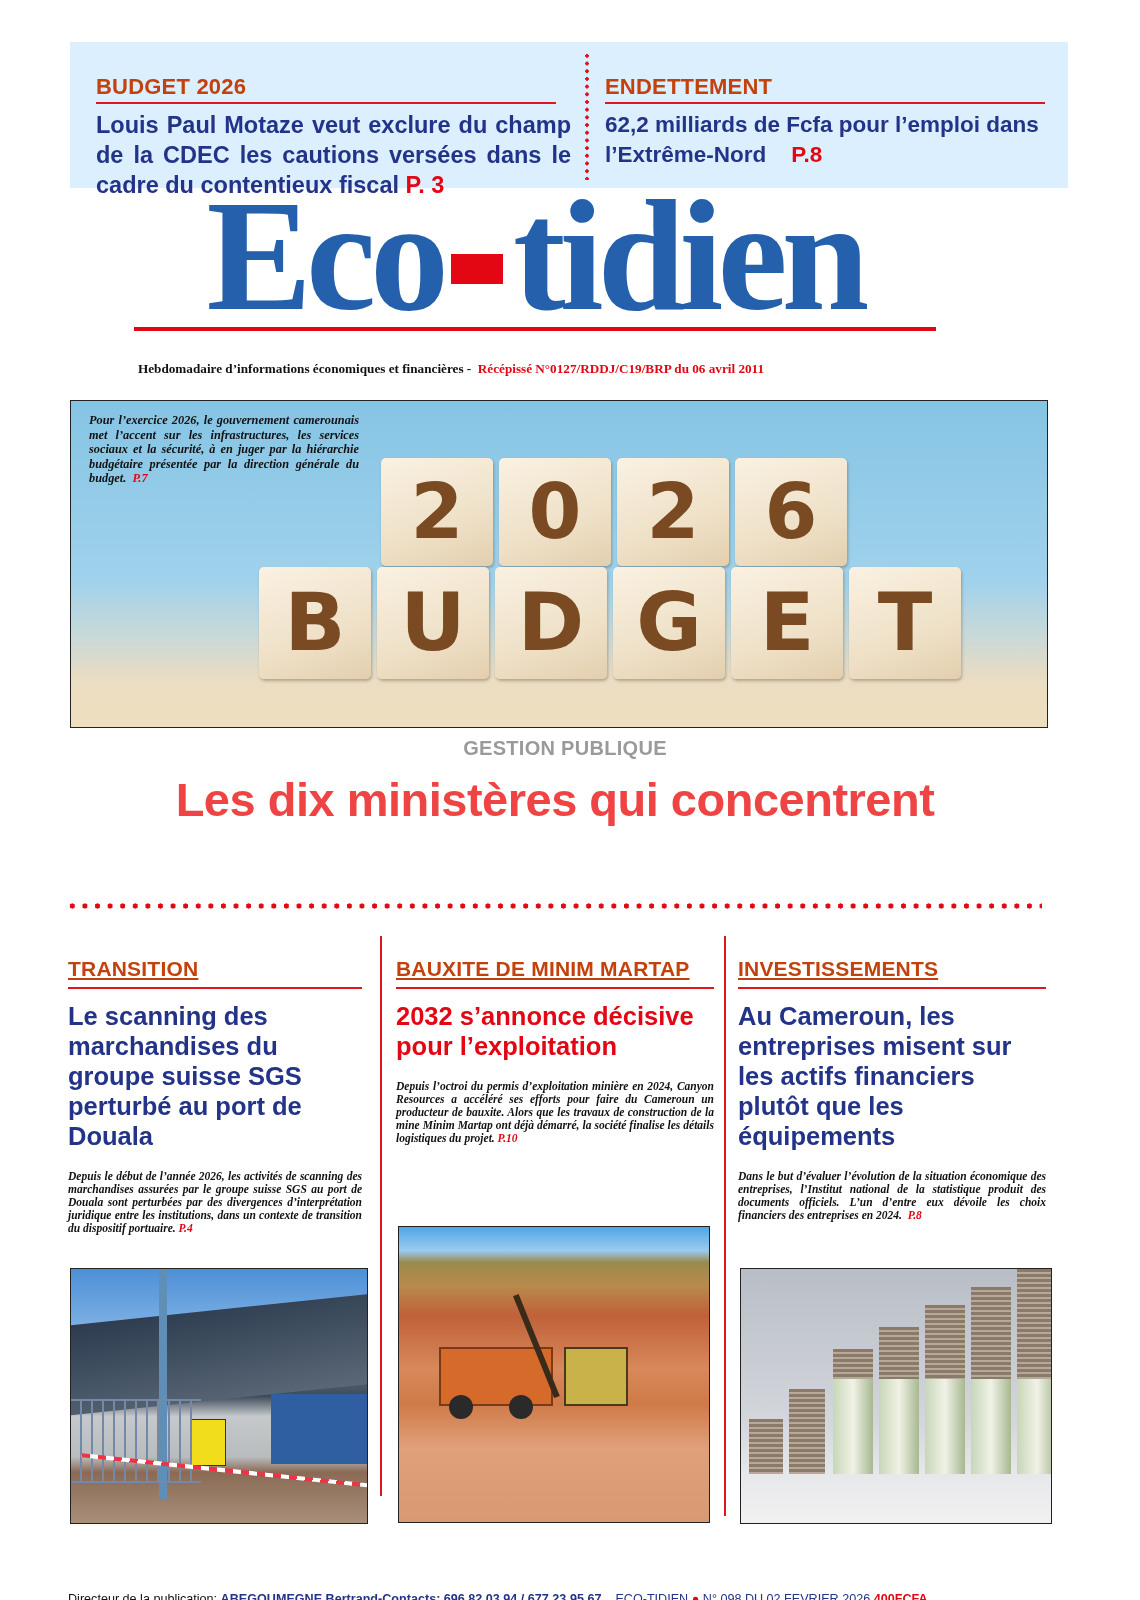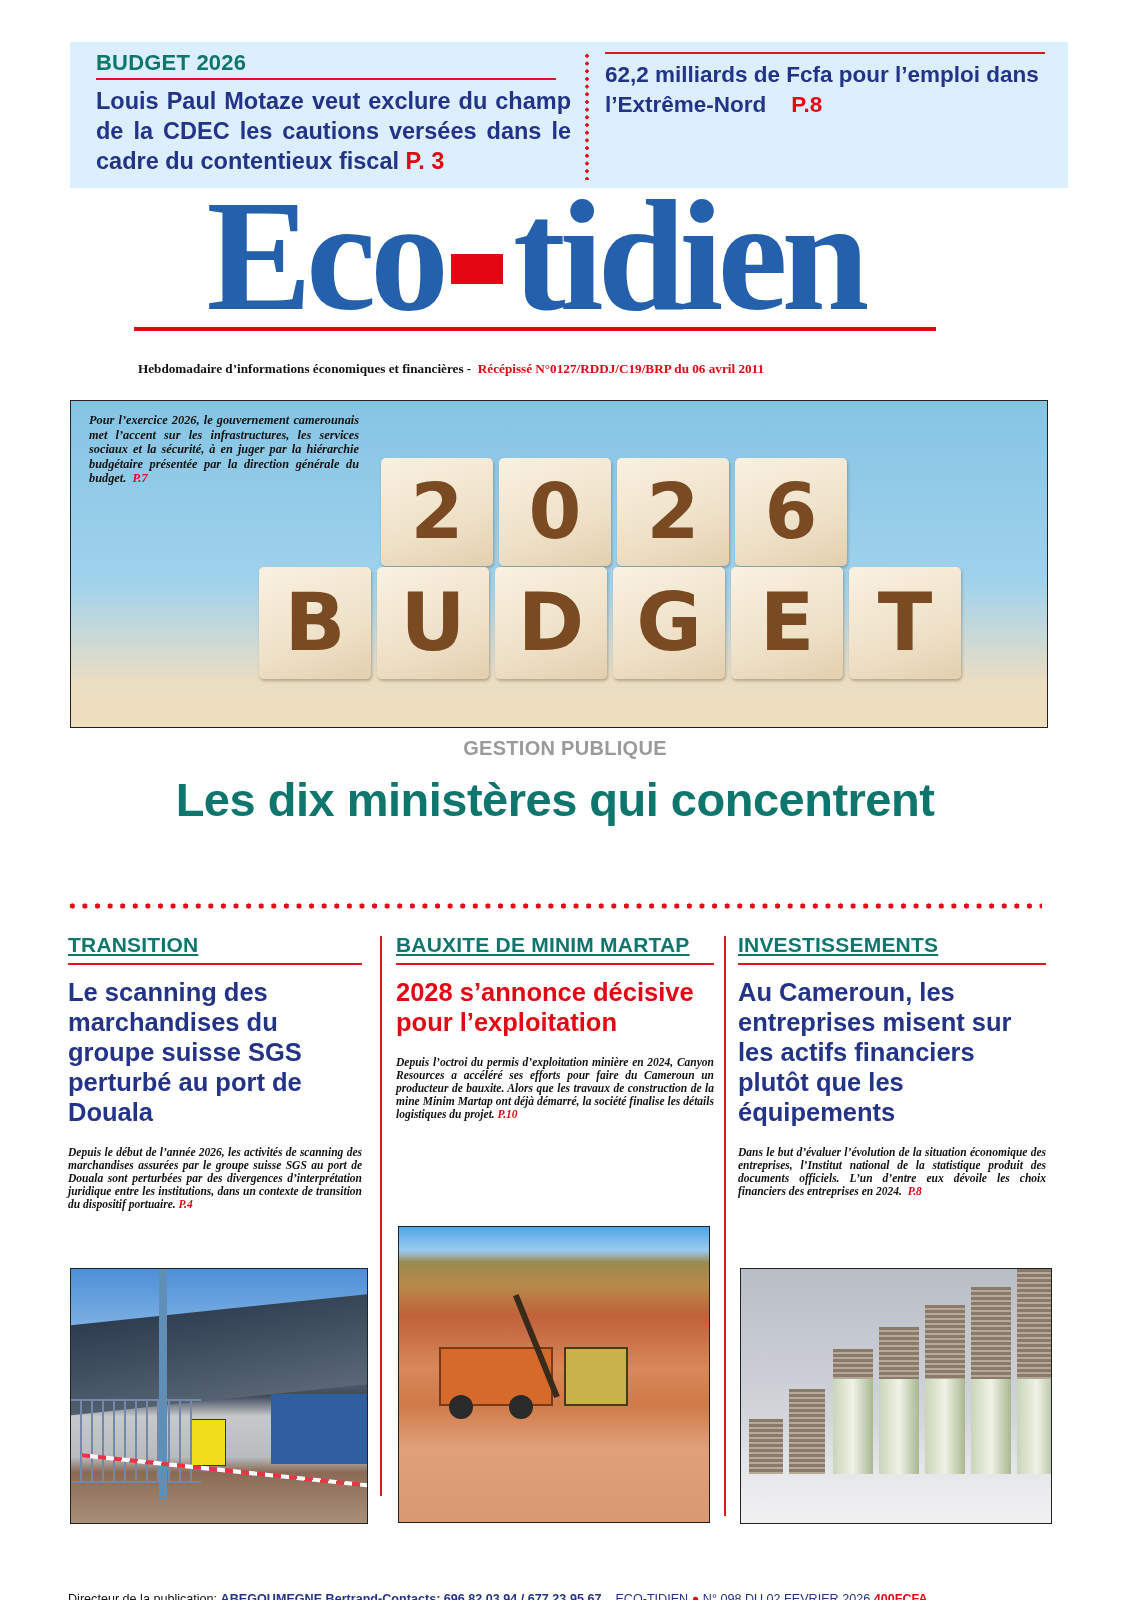--- a/index.html
+++ b/index.html
@@ -1,20 +1,20 @@
 <!DOCTYPE html>
 <html><head>
 <meta charset="utf-8">
 <style>
   html,body{margin:0;padding:0;}
   body{width:1140px;height:1600px;background:#ffffff;position:relative;overflow:hidden;font-family:"Liberation Sans",sans-serif;}
   .abs{position:absolute;}
   
   .banner{left:70px;top:42px;width:998px;height:146px;background:#dcefff;}
-  .kicker{color:#0f766e;font-weight:bold;font-family:"Liberation Sans",sans-serif;letter-spacing:0.2px;}
+  .kicker{color:#c2410c;font-weight:bold;font-family:"Liberation Sans",sans-serif;letter-spacing:0.2px;margin-top:24px;}
   .redrule{height:1.5px;background:#e0161e;}
   .navy{color:#223388;}
   .red{color:#e30613;}
   .b-left{left:96px;top:50px;width:475px;}
   .b-left .kicker{font-size:22px;line-height:26px;}
   .b-left .redrule{margin-top:2px;width:460px;}
   .b-left .hl{font-size:23.5px;line-height:30px;font-weight:bold;text-align:justify;margin-top:6px;text-align-last:left;}
   .vdots{left:585px;top:52px;width:4px;height:128px;background-image:radial-gradient(circle,#e0161e 1.6px,transparent 1.8px);background-size:4px 7.7px;}
   .b-right{left:605px;top:50px;width:445px;}
   .b-right .kicker{font-size:22px;line-height:26px;}
@@ -29,21 +29,21 @@
   
   .hero{left:70px;top:400px;width:976px;height:326px;border:1.5px solid #222;overflow:hidden;background:linear-gradient(180deg,#86c4e4 0%,#9fd2ec 55%,#c9d9d8 72%,#e9dcc3 85%,#efdfc0 100%);}
   .hero-text{left:18px;top:12px;width:270px;font-family:"Liberation Serif",serif;font-style:italic;font-weight:bold;font-size:12.3px;line-height:14.6px;text-align:justify;color:#111;}
   .hero-text .pg{color:#e30613;}
   .cube{position:absolute;background:linear-gradient(160deg,#faf1e2 0%,#efe1c8 60%,#e3cfae 100%);border-radius:5px;box-shadow:1px 2px 3px rgba(80,60,30,0.35);color:#7a4a22;font-family:"DejaVu Sans",sans-serif;font-weight:bold;text-align:center;}
   .row1 .cube{width:112px;height:108px;top:57px;font-size:76px;line-height:108px;}
   .row2 .cube{width:112px;height:112px;top:166px;font-size:80px;line-height:112px;}
   .hero-floor{position:absolute;left:0;bottom:0;width:100%;height:48px;background:linear-gradient(180deg,rgba(240,225,195,0.2),rgba(238,222,190,0.9));}
   
   .gp{left:0;top:737px;width:1130px;text-align:center;font-size:20px;font-weight:bold;color:#9a9a9a;letter-spacing:0.3px;}
-  .main-hl{left:0;top:774px;width:1110px;text-align:center;font-size:47px;line-height:52px;font-weight:bold;color:#0f766e;letter-spacing:-0.5px;}
+  .main-hl{left:0;top:774px;width:1110px;text-align:center;font-size:47px;line-height:52px;font-weight:bold;color:#ef4444;letter-spacing:-0.5px;}
   .hdots{left:66px;top:902px;width:976px;height:8px;background-image:radial-gradient(circle,#e30613 2.4px,transparent 2.8px);background-size:12.6px 8px;}
   
   .col{top:928px;}
   .col .kicker{font-size:21px;line-height:33px;text-decoration:underline;}
   .col .redrule{width:100%;margin-top:2px;}
   .col .hl{font-size:25.5px;line-height:30px;font-weight:bold;margin-top:12px;}
   .col .dek{font-family:"Liberation Serif",serif;font-style:italic;font-weight:bold;font-size:11.5px;line-height:13px;text-align:justify;color:#111;margin-top:19px;}
   .col .dek .pg{color:#e30613;}
   .col1{left:68px;width:294px;}
   .col2{left:396px;width:318px;}
@@ -64,20 +64,21 @@
 
 <div class="abs b-left">
   <div class="kicker">BUDGET 2026</div>
   <div class="redrule"></div>
   <div class="hl navy"><span>Louis Paul Motaze veut exclure du champ de la CDEC les cautions versées dans le cadre du contentieux fiscal</span> <span class="red">P. 3</span></div>
 </div>
 
 <div class="abs vdots"></div>
 
 <div class="abs b-right">
+  <div class="kicker">ENDETTEMENT</div>
   <div class="redrule"></div>
   <div class="hl navy"><span>62,2 milliards de Fcfa pour l’emploi dans l’Extrême-Nord</span>&nbsp;&nbsp;&nbsp;&nbsp;<span class="red">P.8</span></div>
 </div>
 
 <div class="abs mast"><span>Eco</span><span class="dash"></span><span>tidien</span></div>
 <div class="abs mast-rule"></div>
 <div class="abs tagline"><span>Hebdomadaire d’informations économiques et financières -</span>&nbsp;&nbsp;<span class="rec">Récépissé N°0127/RDDJ/C19/BRP du 06 avril 2011</span></div>
 
 <div class="abs hero">
   <div class="hero-floor"></div>
@@ -117,21 +118,21 @@
   <div style="position:absolute;left:120px;top:150px;width:33px;height:45px;background:#f2dd1d;border:1px solid #333;"></div>
   <div style="position:absolute;left:0;top:130px;width:130px;height:80px;border:2px solid #7688a8;border-left:none;border-right:none;background:repeating-linear-gradient(90deg,transparent 0 9px,#7688a8 9px 11px);"></div>
   <div style="position:absolute;left:10px;top:200px;width:300px;height:4px;background:repeating-linear-gradient(90deg,#e34 0 8px,#fff 8px 16px);transform:rotate(6deg);"></div>
 </div>
 
 <div class="abs vrule" style="left:380px;top:936px;height:560px;"></div>
 
 <div class="abs col col2">
   <div class="kicker">BAUXITE DE MINIM MARTAP</div>
   <div class="redrule"></div>
-  <div class="hl red">2028 s’annonce décisive pour l’exploitation</div>
+  <div class="hl red">2032 s’annonce décisive pour l’exploitation</div>
   <div class="dek"><span>Depuis l’octroi du permis d’exploitation minière en 2024, Canyon Resources a accéléré ses efforts pour faire du Cameroun un producteur de bauxite. Alors que les travaux de construction de la mine Minim Martap ont déjà démarré, la société finalise les détails logistiques du projet.</span> <span class="pg">P.10</span></div>
 </div>
 <div class="photo" style="left:398px;top:1226px;width:310px;height:295px;background:linear-gradient(180deg,#4ea6e8 0%,#9bcbef 8%,#9a8a4e 12%,#b88a4a 20%,#c0613a 30%,#d8885a 48%,#cf7a48 60%,#e0a07a 75%,#d89a72 100%);">
   <div style="position:absolute;left:40px;top:120px;width:110px;height:55px;background:#d56a2a;border:2px solid #7a3a18;"></div>
   <div style="position:absolute;left:50px;top:168px;width:24px;height:24px;border-radius:50%;background:#2a2a2a;"></div>
   <div style="position:absolute;left:110px;top:168px;width:24px;height:24px;border-radius:50%;background:#2a2a2a;"></div>
   <div style="position:absolute;left:155px;top:60px;width:6px;height:110px;background:#3a2a1a;transform:rotate(-22deg);transform-origin:bottom;"></div>
   <div style="position:absolute;left:165px;top:120px;width:60px;height:55px;background:#c9b24a;border:2px solid #4a3a1a;"></div>
 </div>
 

